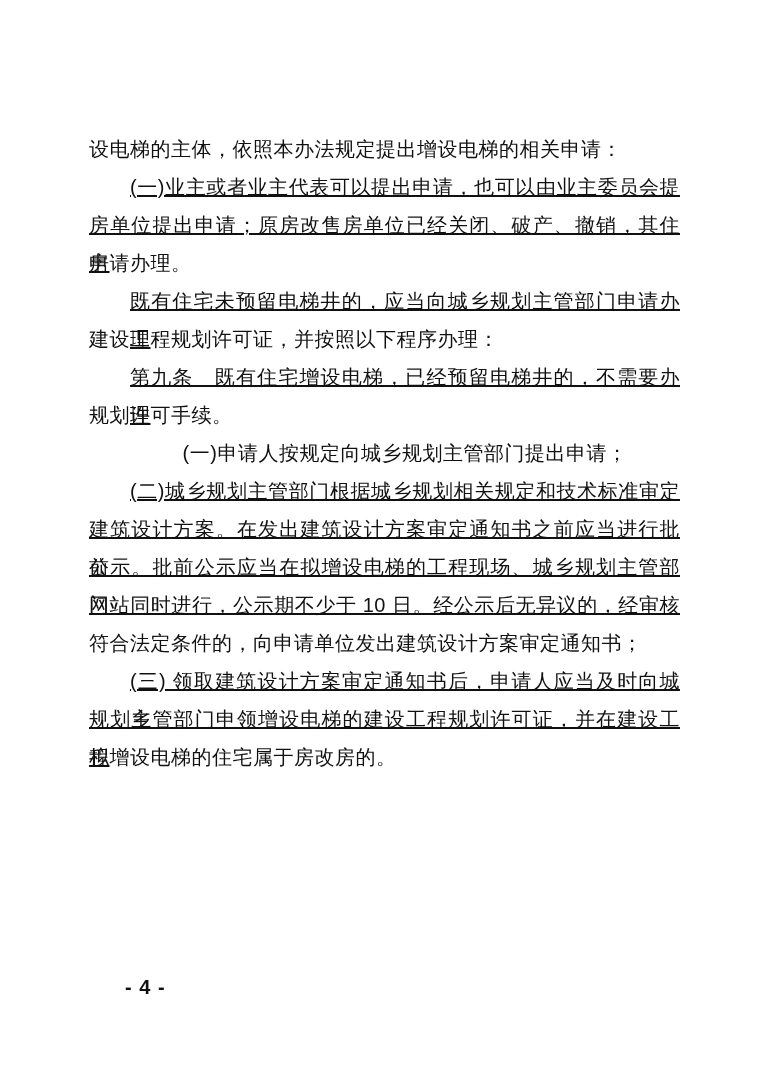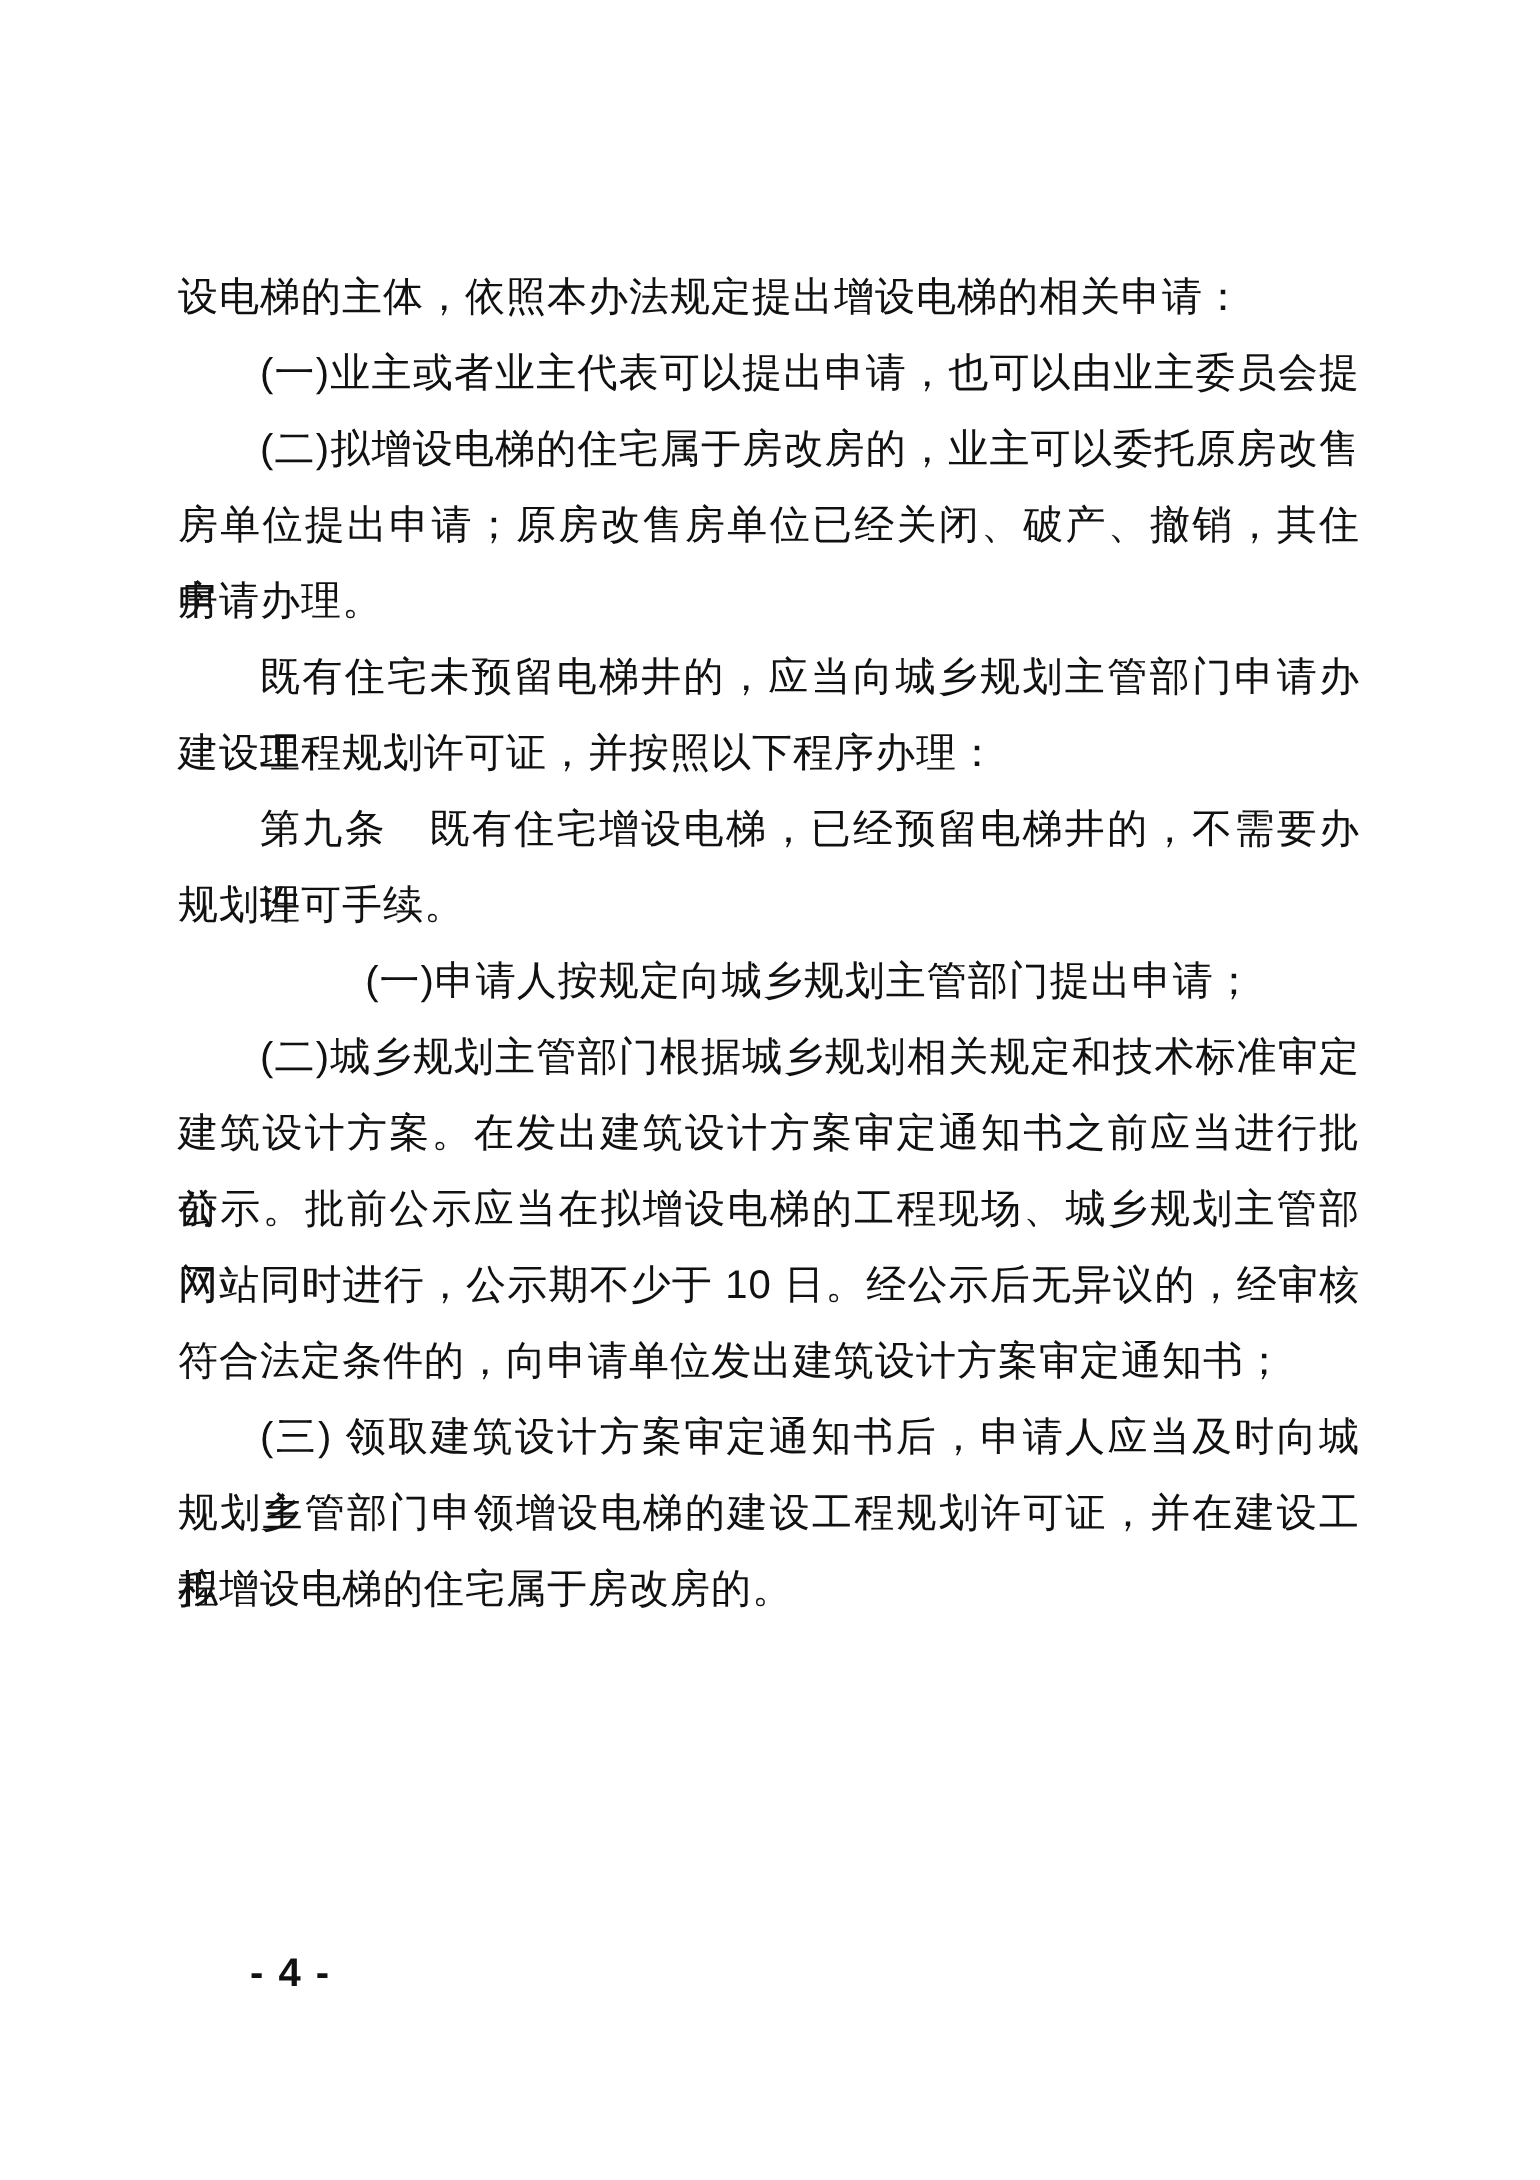--- a/index.html
+++ b/index.html
@@ -34,20 +34,21 @@
     text-align: left;
     letter-spacing: 0.5px;
   }
   .line.indent {
     padding-left: 41px;
     text-align: center;
   }
   .line.justify {
     text-align: justify;
     text-align-last: justify;
+    text-decoration: underline;
   }
   .pagenum {
     position: absolute;
     left: 125px;
     top: 972px;
     font-size: 20px;
     line-height: 30px;
     font-weight: bold;
     color: #111111;
     letter-spacing: 1px;
@@ -59,21 +60,20 @@
 
 <div class="page" style="background: rgb(255, 255, 255); padding-left: 48px;">
   <main class="doc" style="color: rgb(17, 17, 17);">
       <div class="paragraph">
         <div class="line">设电梯的主体，依照本办法规定提出增设电梯的相关申请：</div>
       </div>
       <div class="paragraph">
         <div class="line indent justify">(一)业主或者业主代表可以提出申请，也可以由业主委员会提</div>
       </div>
       <div class="paragraph">
-        <div class="line indent justify">(二)拟增设电梯的住宅属于房改房的，业主可以委托原房改售</div>
         <div class="line justify">房单位提出申请；原房改售房单位已经关闭、破产、撤销，其住房</div>
         <div class="line">申请办理。</div>
       </div>
       <div class="paragraph">
         <div class="line indent justify">既有住宅未预留电梯井的，应当向城乡规划主管部门申请办理</div>
         <div class="line">建设工程规划许可证，并按照以下程序办理：</div>
       </div>
       <div class="paragraph">
         <div class="line indent justify">第九条　既有住宅增设电梯，已经预留电梯井的，不需要办理</div>
         <div class="line">规划许可手续。</div>

